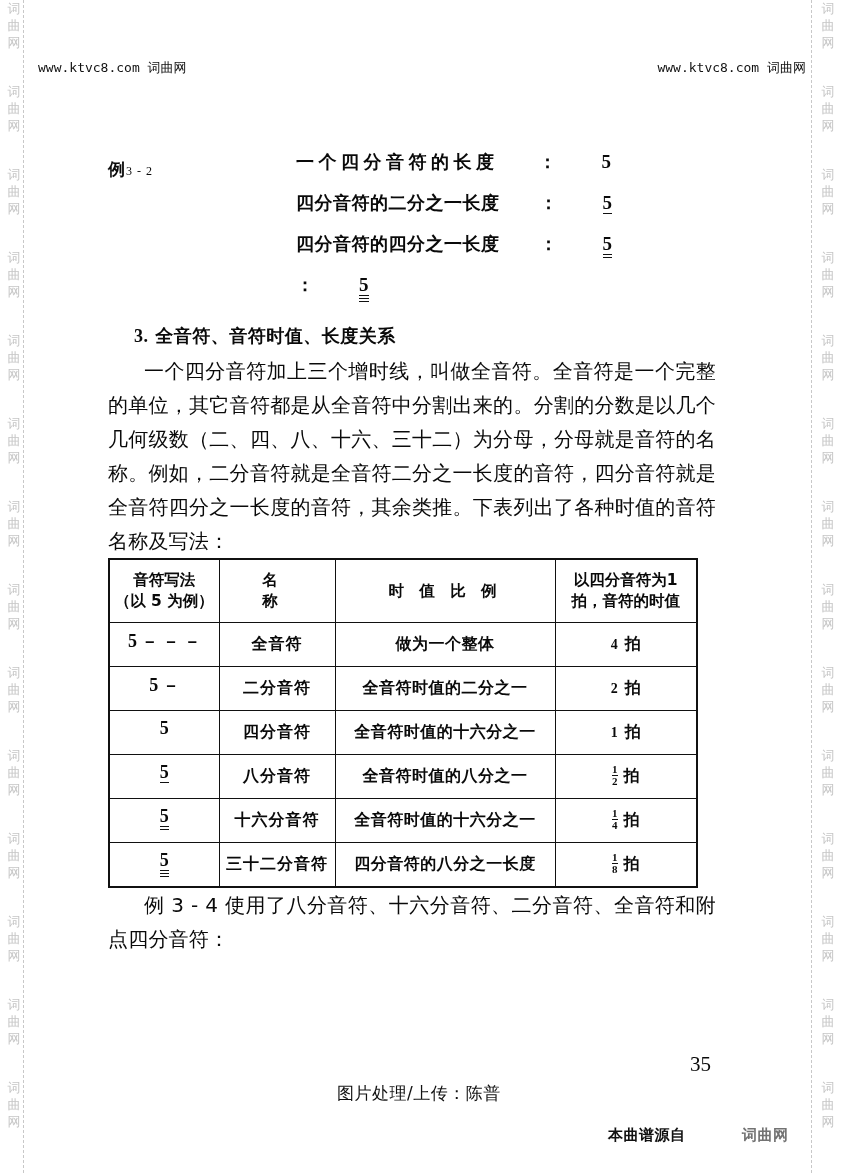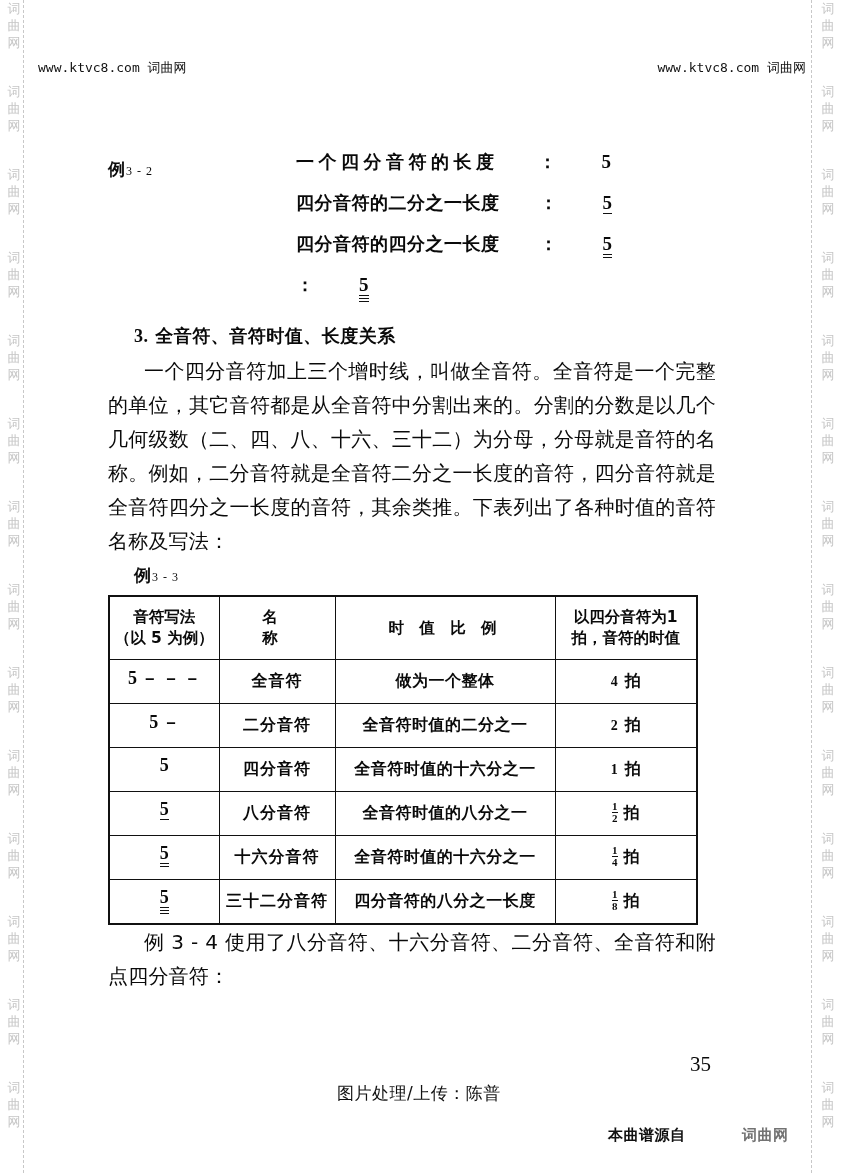--- a/index.html
+++ b/index.html
@@ -461,23 +461,20 @@
         </div>
     </div>
 
     <div class="sec-head cjk">
       <span class="n">3.</span>
       <span>全音符、音符时值、长度关系</span>
     </div>
 
     <p class="body cjk indent">一个四分音符加上三个增时线，叫做全音符。全音符是一个完整的单位，其它音符都是从全音符中分割出来的。分割的分数是以几个几何级数（二、四、八、十六、三十二）为分母，分母就是音符的名称。例如，二分音符就是全音符二分之一长度的音符，四分音符就是全音符四分之一长度的音符，其余类推。下表列出了各种时值的音符名称及写法：</p>
 
-    <div class="ex33-label cjk ex-label">
-      <span>例</span><span class="num">3 - 3</span>
-    </div>
 
     <table class="note-table">
       <colgroup>
         <col class="col-a">
           <col class="col-b">
           <col class="col-c">
           <col class="col-d">
       </colgroup>
       <thead>
         <tr>

